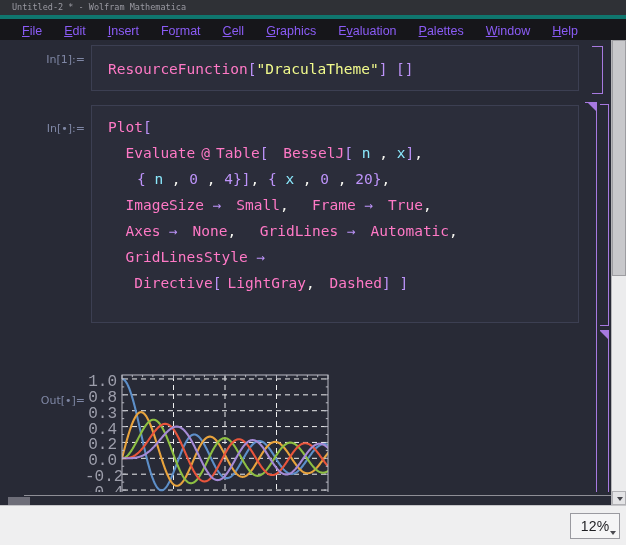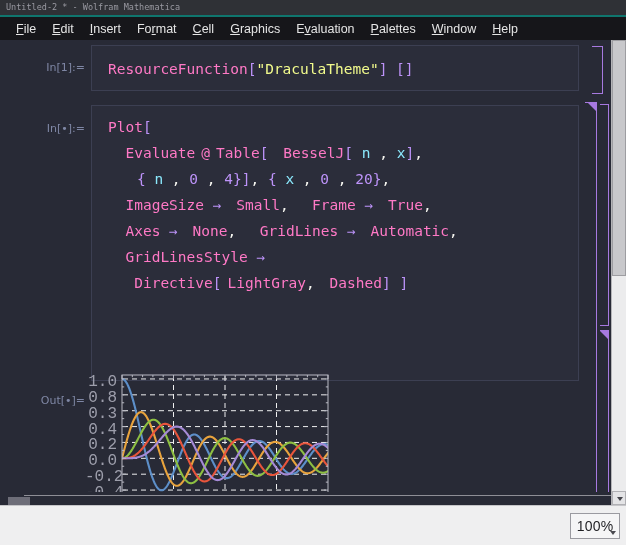--- a/index.html
+++ b/index.html
@@ -20,42 +20,43 @@
   }
 
   
   .titlebar {
     height: 15px;
     background: #2f3136;
     color: #9a9aa2;
     font-family: "DejaVu Sans Mono", monospace;
     font-size: 8.5px;
     line-height: 15px;
-    padding-left: 6px;
+    padding-left: 12px;
     white-space: nowrap;
     overflow: hidden;
-    border-bottom: 2px solid #0f766e;
+    border-bottom: 4px solid #0f766e;
   }
 
   
   .menubar {
     height: 24px;
     background: #16161a;
     display: flex;
     align-items: center;
     padding-left: 8px;
     border-bottom: 1px solid #0e0e11;
   }
   .menu-item {
-    color: #e5e5e5;
+    color: #8b5cf6;
     font-family: "Liberation Sans", sans-serif;
     font-size: 12.5px;
     padding: 2px 8px;
     cursor: default;
     white-space: nowrap;
+    margin-left: 6px;
   }
   .menu-item u { text-decoration: underline; }
 
   
   .notebook {
     position: absolute;
     top: 40px; left: 0;
     width: 626px;
     height: 465px;
     background: #282a36;
@@ -232,29 +233,29 @@
       <div class="menu-item"><u>G</u>raphics</div>
       <div class="menu-item">E<u>v</u>aluation</div>
       <div class="menu-item"><u>P</u>alettes</div>
       <div class="menu-item"><u>W</u>indow</div>
       <div class="menu-item"><u>H</u>elp</div>
     </div>
 
   <div class="notebook">
 
     <div class="cell" style="left:0;top:0;width:612px;height:58px;">
-      <div class="cell-label" style="left:10px;top:21px;width:75px;">In[1]:=</div>
+      <div class="cell-label" style="left:10px;top:13px;width:75px;">In[1]:=</div>
       <div class="codebox" style="left:91px;top:5px;width:488px;height:46px;">
         <div class="code" id="code-1" style="padding:10px 0 0 10px;"><div><span class="fn">ResourceFunction</span><span class="brk">[</span><span class="str">"DraculaTheme"</span><span class="brk">]</span><span class="pun"> </span><span class="brk">[</span><span class="brk">]</span></div></div>
       </div>
     </div>
 
     <div class="cell" style="left:0;top:60px;width:612px;height:228px;">
       <div class="cell-label italic" style="left:10px;top:22px;width:75px;">In[•]:=</div>
-      <div class="codebox" style="left:91px;top:5px;width:488px;height:276px;">
+      <div class="codebox" style="left:91px;top:5px;width:488px;height:218px;">
         <div class="code" id="code-2" style="padding:8px 0 0 10px;"><div><span class="fn">Plot</span><span class="brk">[</span></div><div><span class="pun">  </span><span class="fn">Evaluate</span><span class="fn">@</span><span class="fn">Table</span><span class="brk">[</span><span class="pun"> </span><span class="fn">BesselJ</span><span class="brk">[</span><span class="pun"> </span><span class="var">n</span><span class="pun"> , </span><span class="var">x</span><span class="brk">]</span><span class="pun">,</span></div><div><span class="pun">    </span><span class="brk">{</span><span class="pun"> </span><span class="var">n</span><span class="pun"> , </span><span class="brk">0</span><span class="pun"> , </span><span class="brk">4</span><span class="brk">}</span><span class="brk">]</span><span class="pun">, </span><span class="brk">{</span><span class="pun"> </span><span class="var">x</span><span class="pun"> , </span><span class="brk">0</span><span class="pun"> , </span><span class="brk">20</span><span class="brk">}</span><span class="pun">,</span></div><div><span class="pun">  </span><span class="fn">ImageSize</span><span class="brk"> → </span><span class="fn">Small</span><span class="pun">,  </span><span class="fn">Frame</span><span class="brk"> → </span><span class="fn">True</span><span class="pun">,</span></div><div><span class="pun">  </span><span class="fn">Axes</span><span class="brk"> → </span><span class="fn">None</span><span class="pun">,  </span><span class="fn">GridLines</span><span class="brk"> → </span><span class="fn">Automatic</span><span class="pun">,</span></div><div><span class="pun">  </span><span class="fn">GridLinesStyle</span><span class="brk"> →</span></div><div><span class="pun">   </span><span class="fn">Directive</span><span class="brk">[</span><span class="fn">LightGray</span><span class="pun">, </span><span class="fn">Dashed</span><span class="brk">]</span><span class="pun"> </span><span class="brk">]</span></div></div>
       </div>
     </div>
 
     <div class="cell" style="left:0;top:288px;width:612px;height:160px;">
       <div class="cell-label italic" style="left:10px;top:66px;width:75px;">Out[•]=</div>
 
       <div class="plotwrap" style="left:85px;top:42px;width:250px;height:155px;">
         <svg width="250" height="155" viewBox="0 0 250 155">
 
@@ -406,19 +407,19 @@
     <div class="vscroll">
       <div class="thumb"></div>
       <div class="arrow bottom">
         <span></span>
       </div>
     </div>
   </div>
 
   <div class="statusbar">
     <div class="zoombox">
-      <span class="zval">100%</span>
+      <span class="zval">12%</span>
       <span class="zcaret"></span>
     </div>
 
   </div>
 
 </div>
 
 </body></html>

